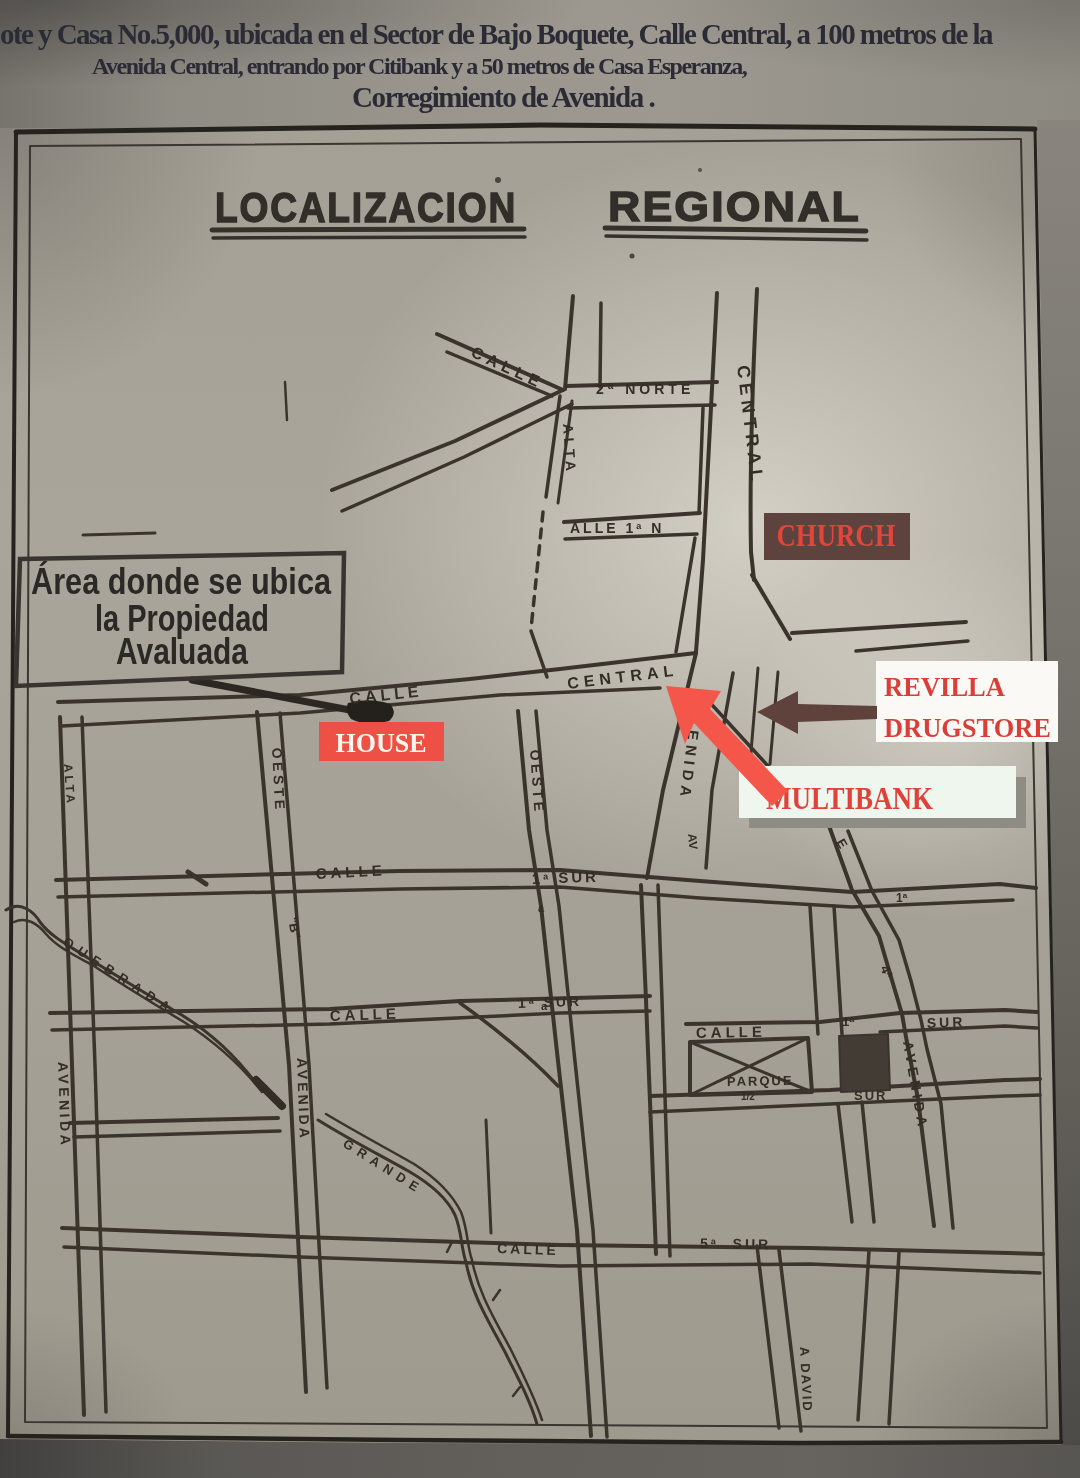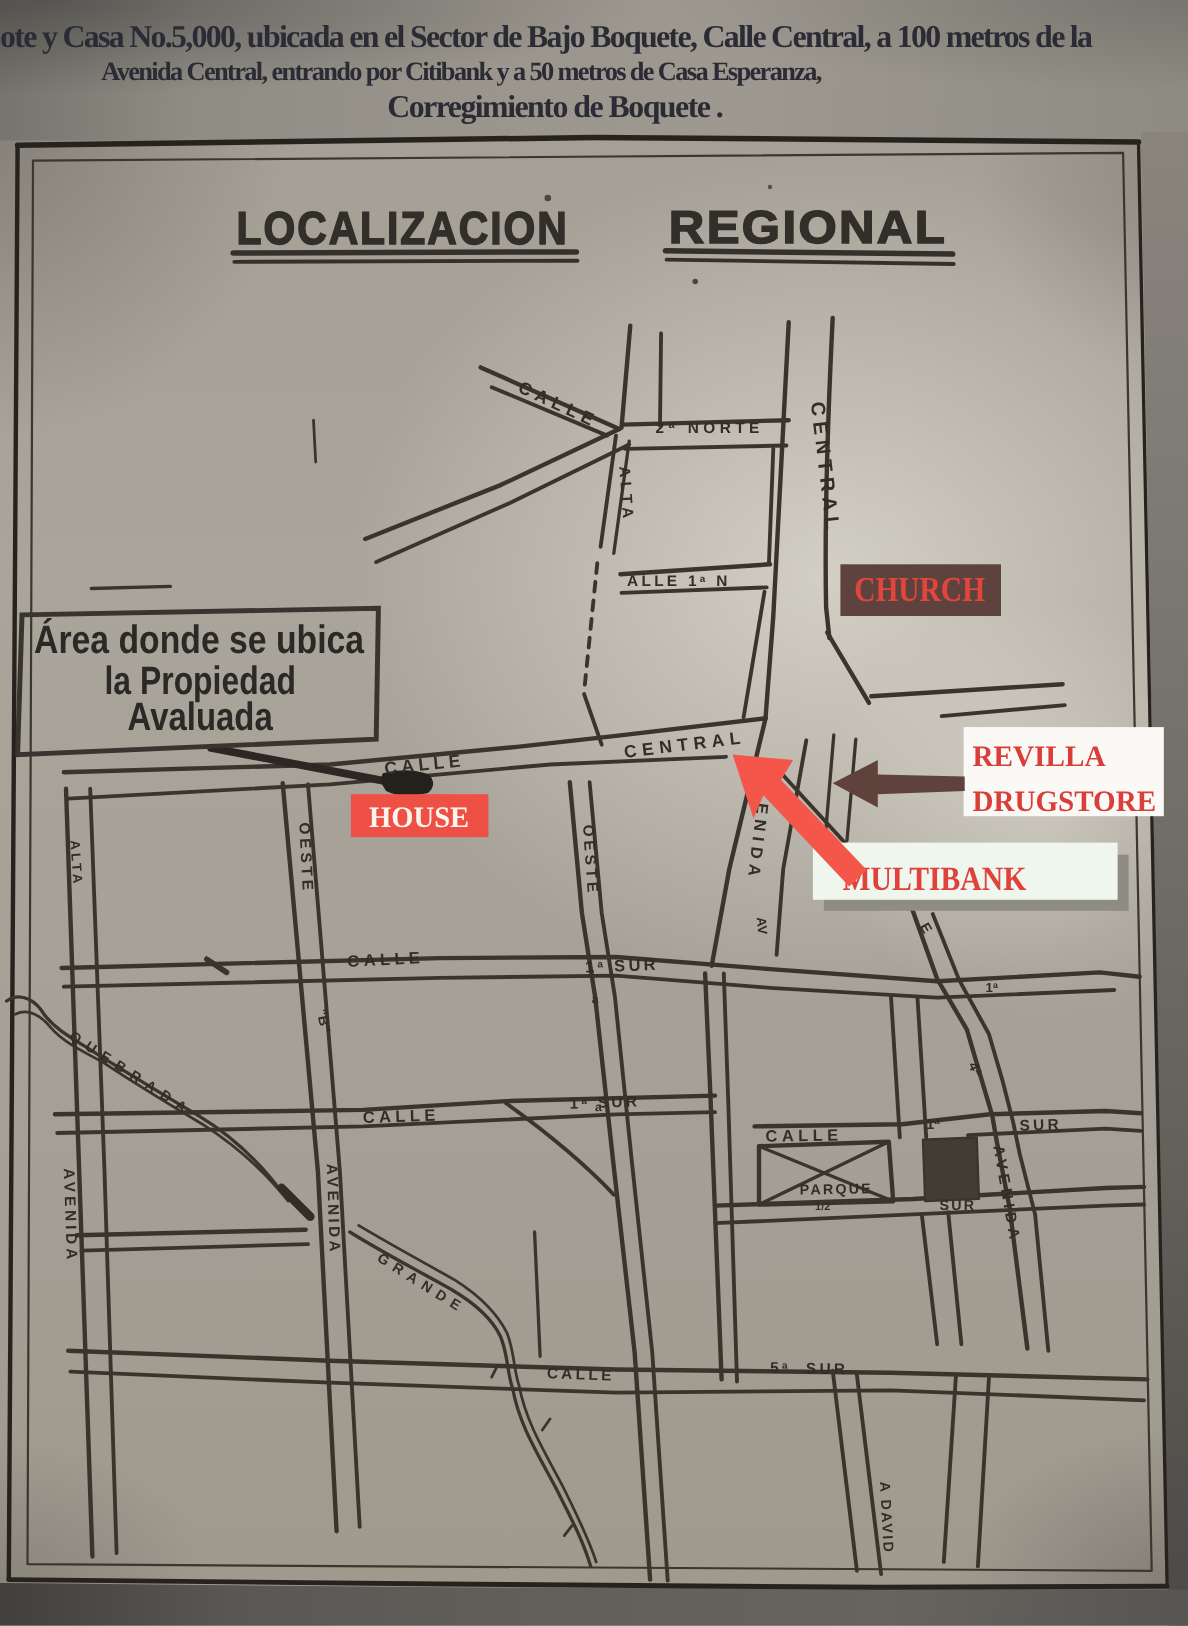--- a/index.html
+++ b/index.html
@@ -37,21 +37,21 @@
 <div class="abs" id="bgmap"></div>
 
 <div class="abs" id="bgright"></div>
 
 <div class="abs" id="bgbot"></div>
 
 <div class="hd" style="left:0px;top:18px;font-size:29px;letter-spacing:-1.55px;">ote y Casa No.5,000, ubicada en el Sector de Bajo Boquete, Calle Central, a 100 metros de la</div>
 
 <div class="hd" style="left:92px;top:53px;font-size:24px;letter-spacing:-1.5px;">Avenida Central, entrando por Citibank y a 50 metros de Casa Esperanza,</div>
 
-<div class="hd" style="left:352px;top:81px;font-size:29px;letter-spacing:-1.4px;">Corregimiento de Boquete .</div>
+<div class="hd" style="left:352px;top:81px;font-size:29px;letter-spacing:-1.4px;">Corregimiento de Avenida .</div>
 <svg class="abs" style="left:0;top:0" width="1080" height="1478" viewBox="0 0 1080 1478">
 <g fill="none" stroke="#3b342c" stroke-width="4" stroke-linecap="round" stroke-linejoin="round">
 
 <path d="M16,132 L540,125 L1035,129" stroke="#26231f" stroke-width="5"></path>
 <path d="M1035,129 L1061,1442" stroke="#26231f" stroke-width="3"></path>
 <path d="M1061,1442 L800,1443 L400,1440 L8,1436" stroke="#26231f" stroke-width="4.5"></path>
 <path d="M8,1436 L16,132" stroke="#26231f" stroke-width="4"></path>
 
 <path d="M30,146 L1021,139 L1047,1428 L25,1422 Z" stroke="#3a3630" stroke-width="2"></path>
 

